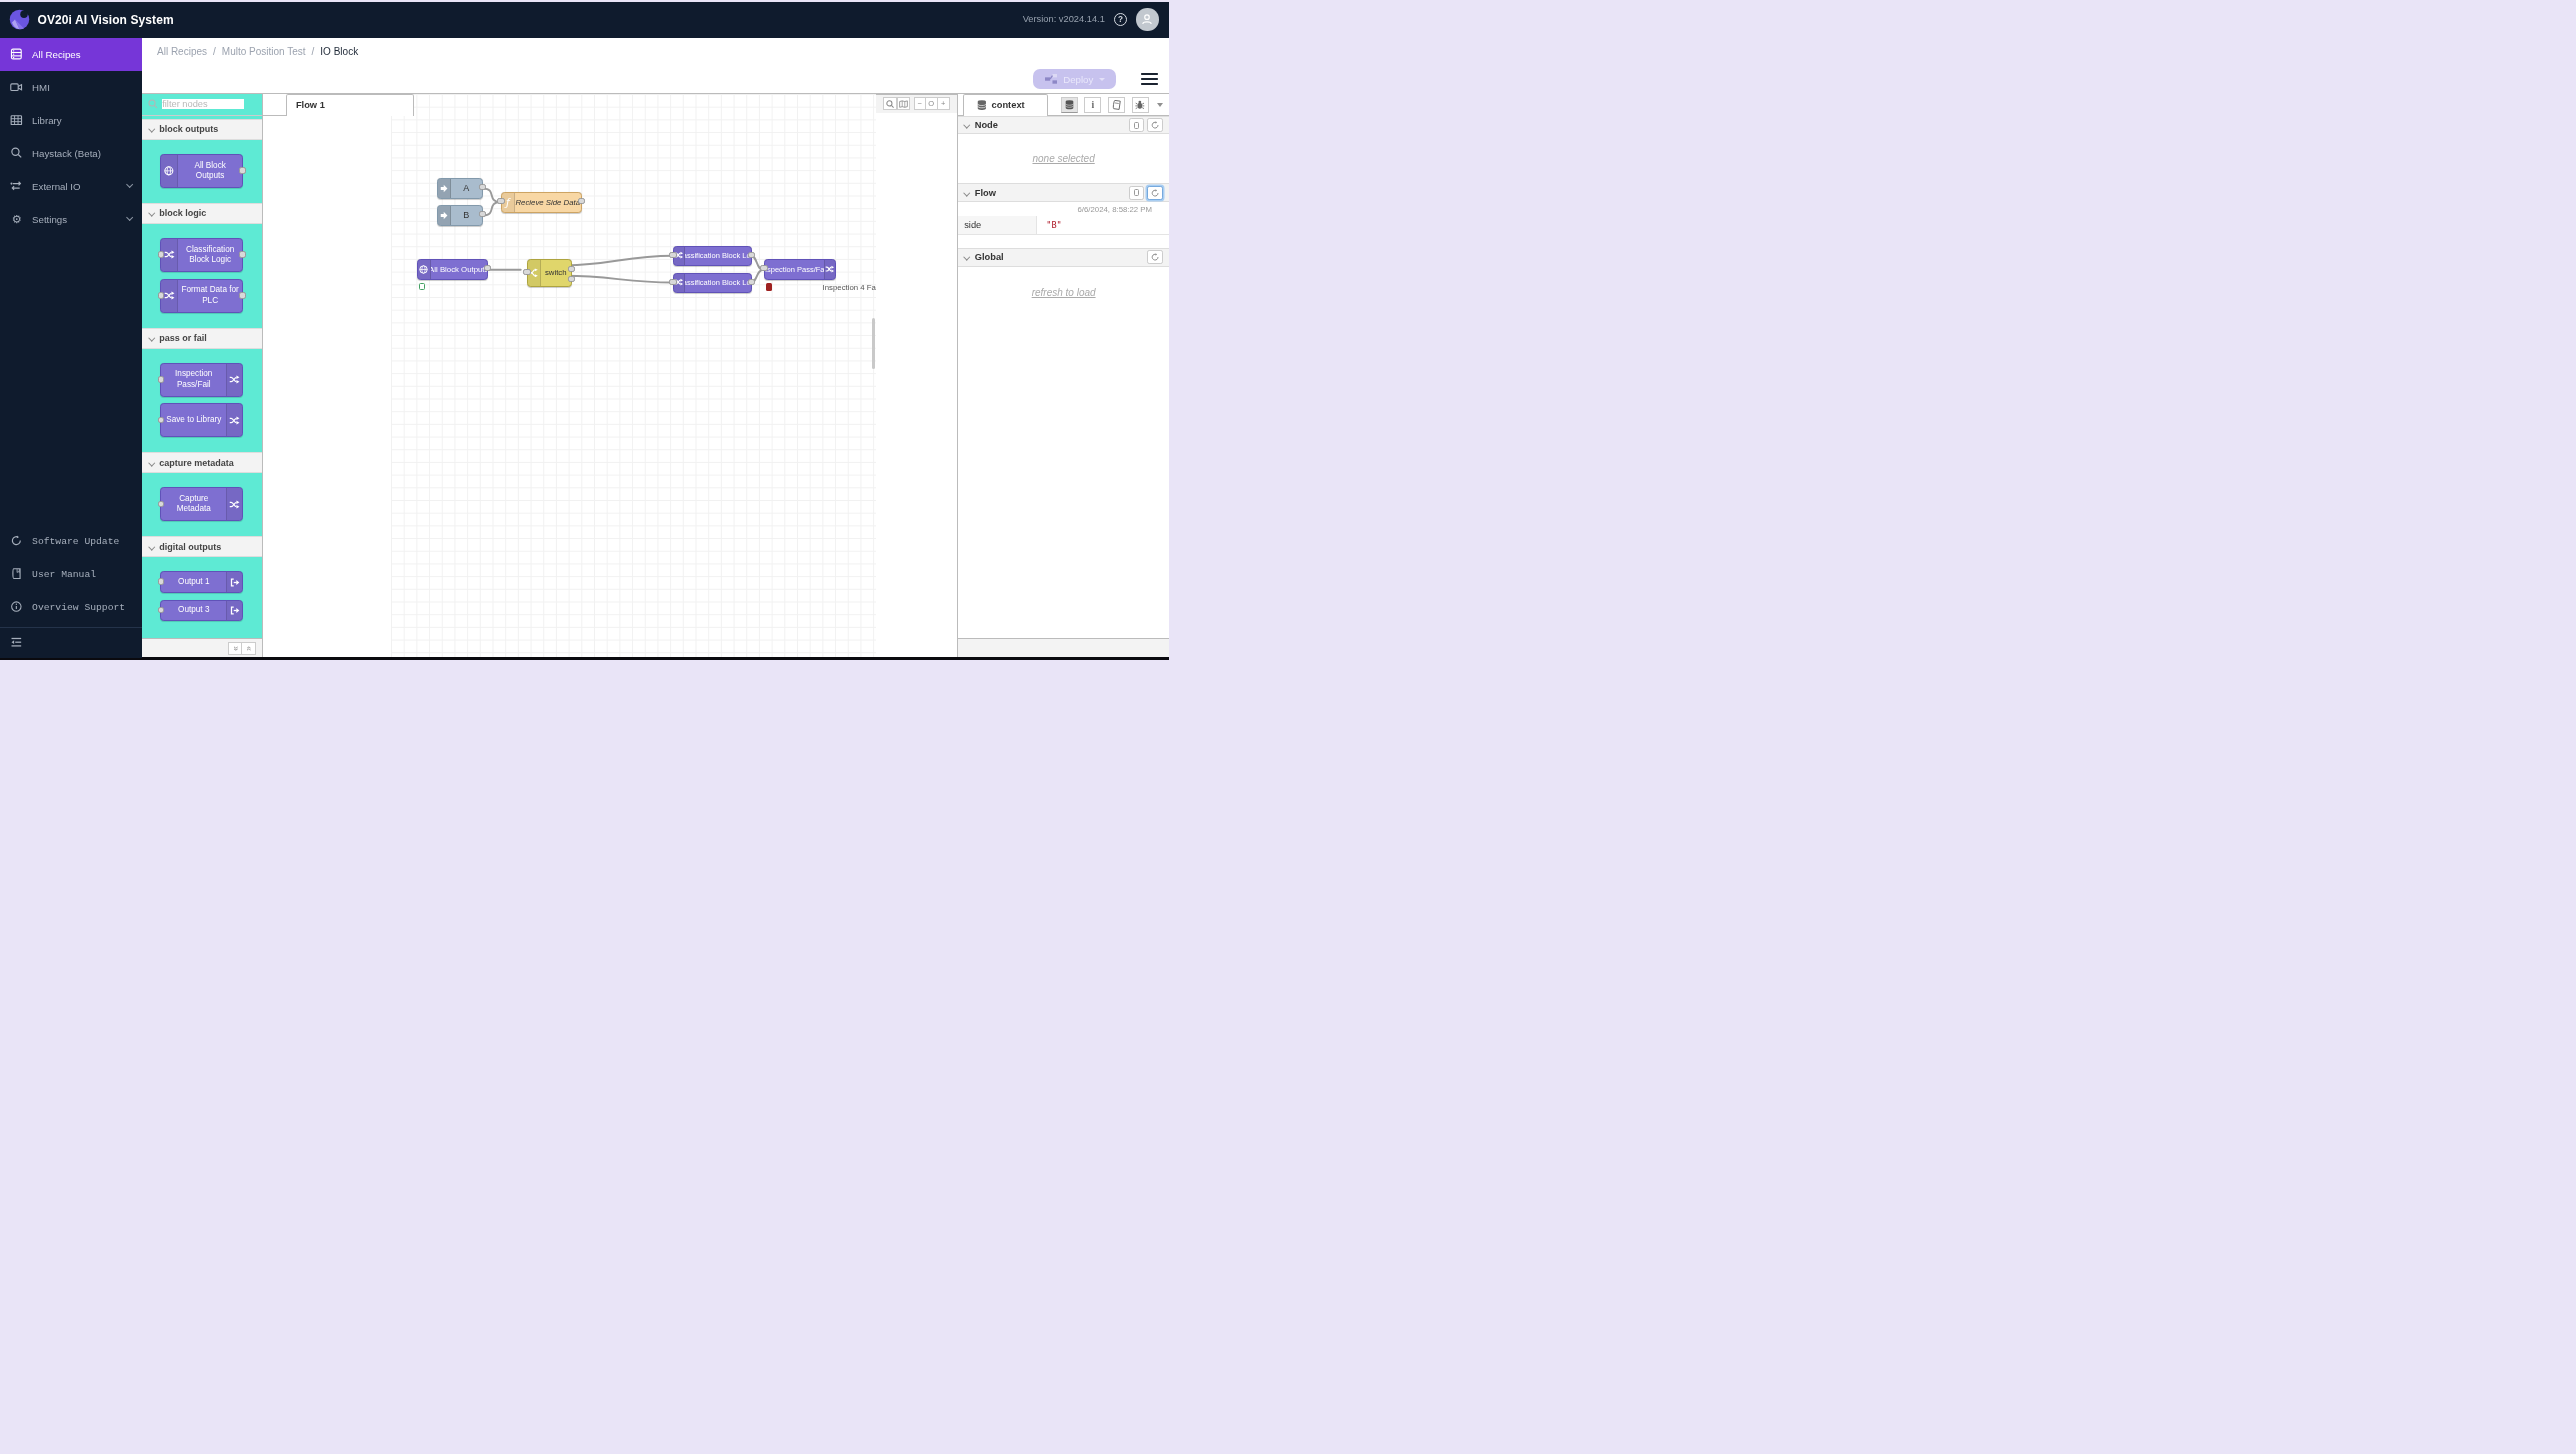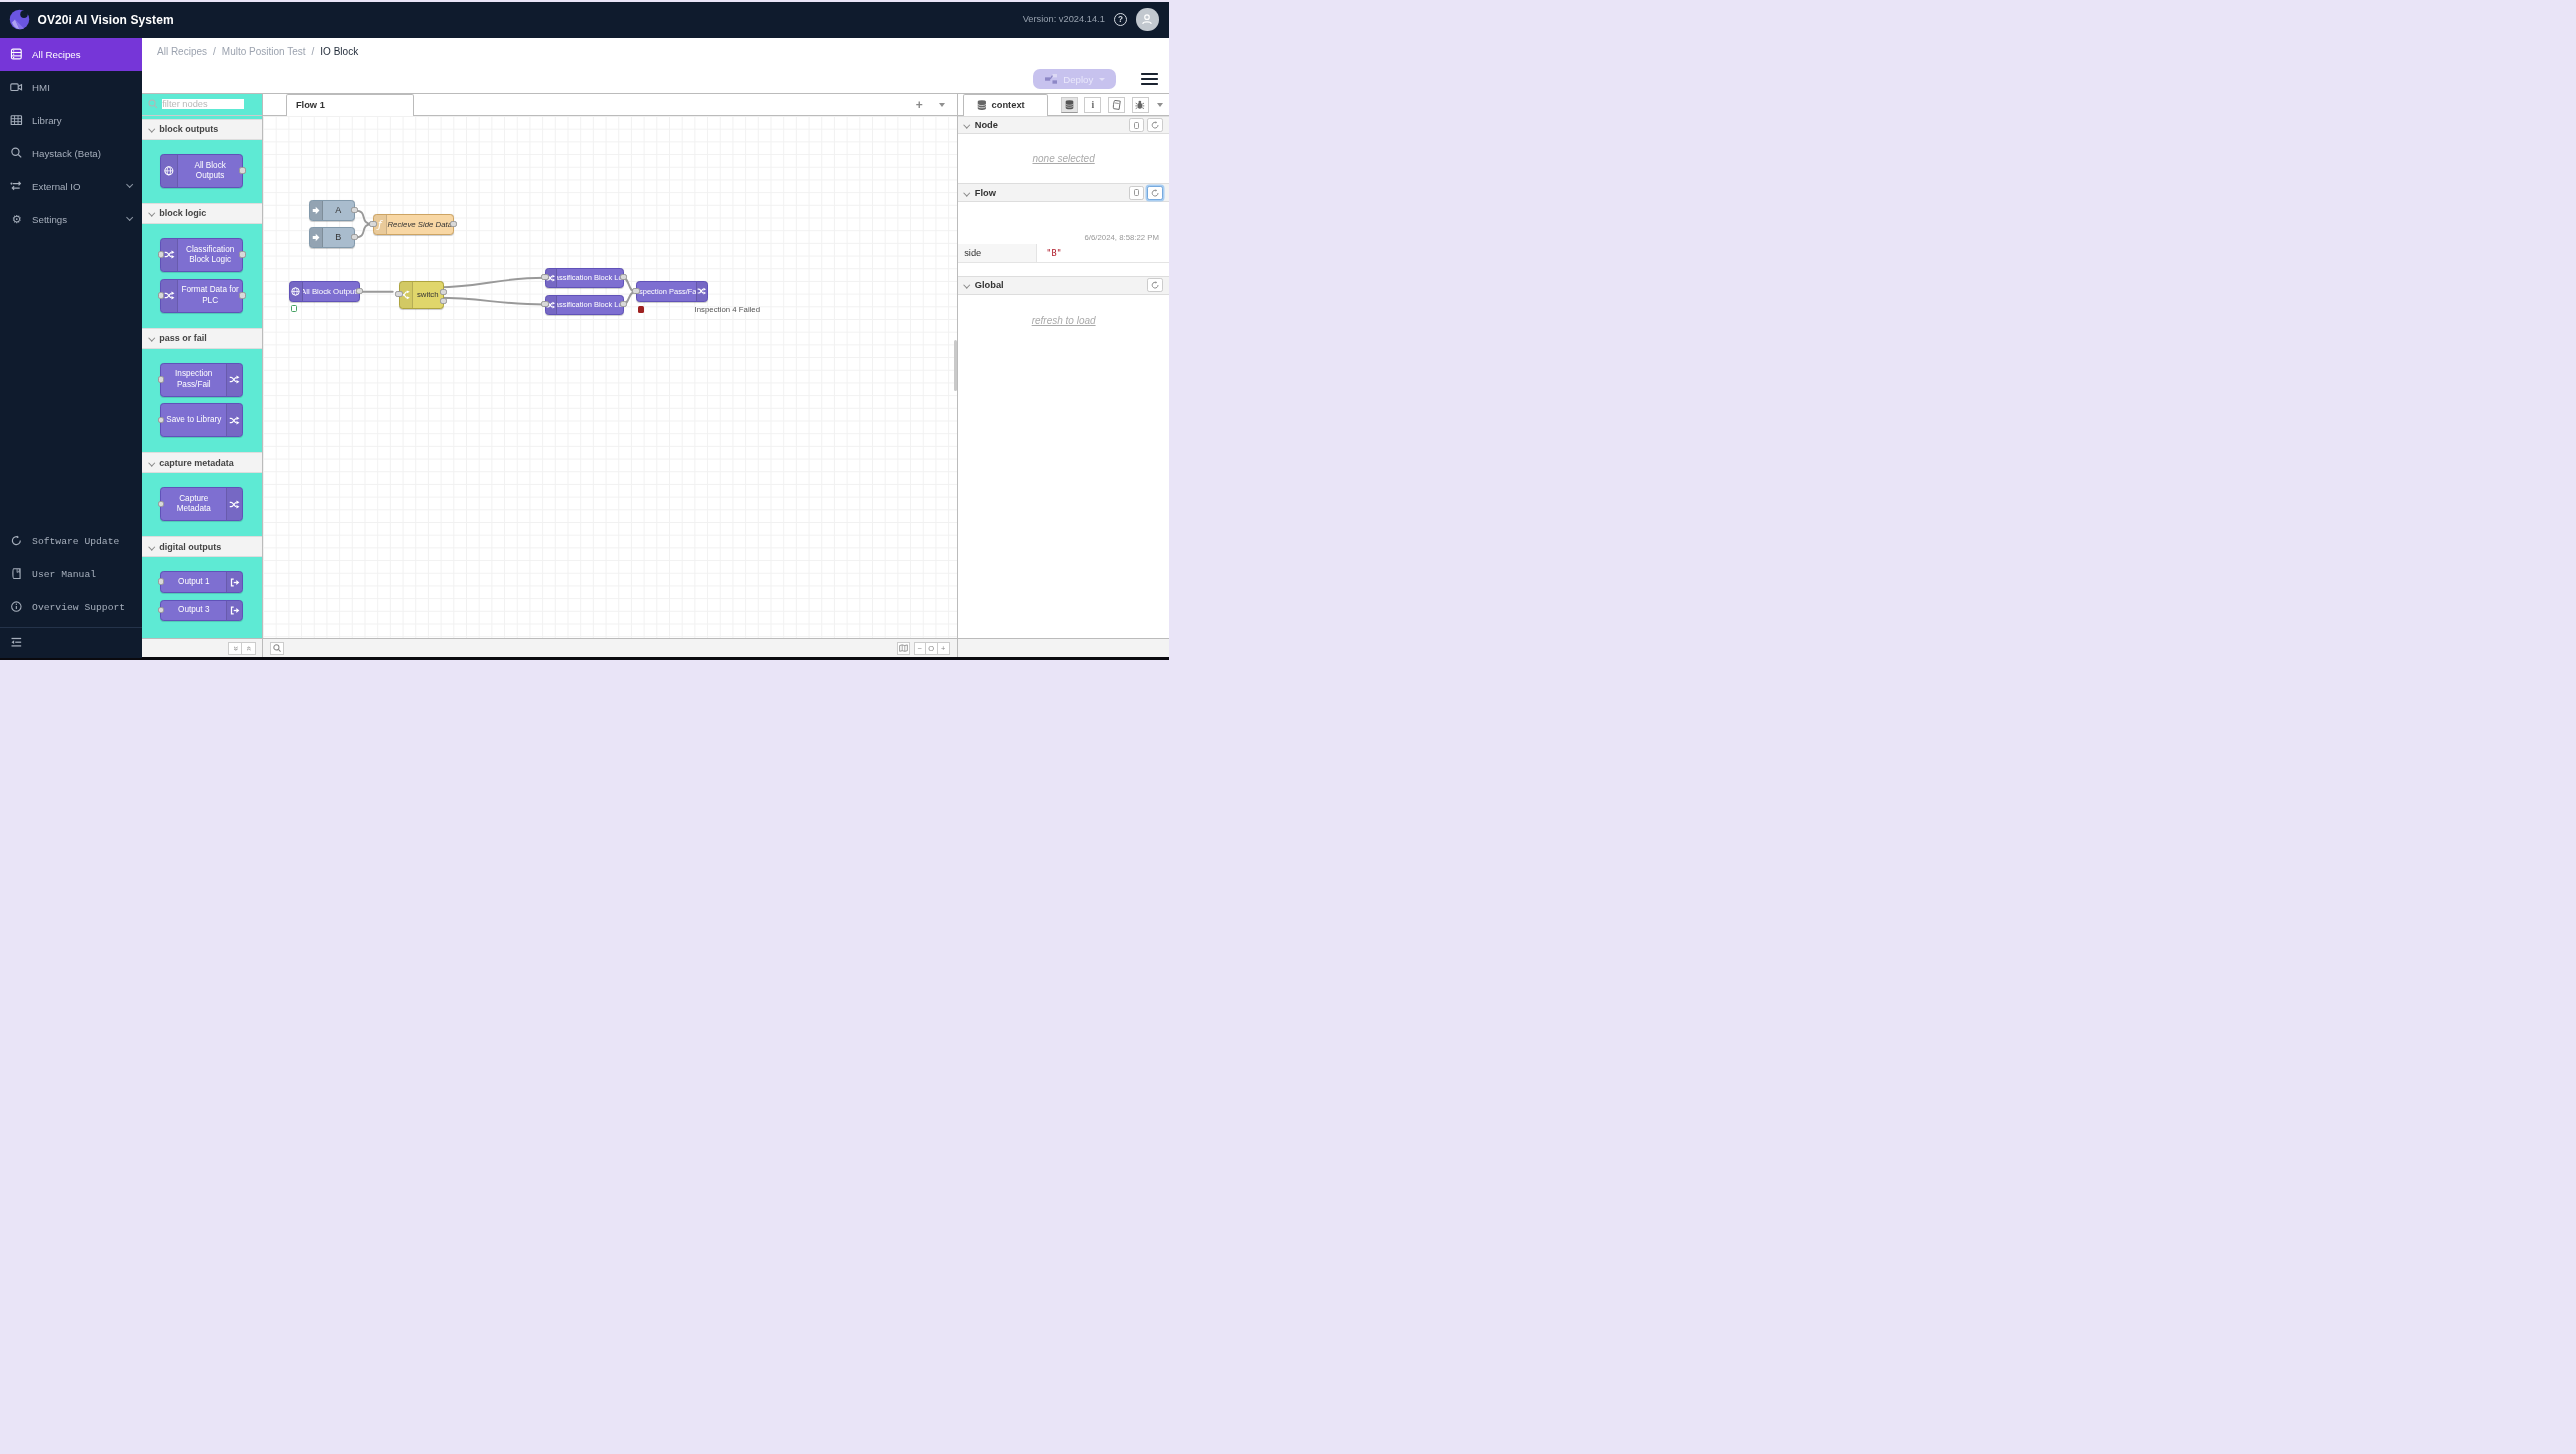--- a/index.html
+++ b/index.html
@@ -36,21 +36,21 @@
   .breadcrumb .current { color:#1f2937; }
   .toolbar-row { height:27px; display:flex; align-items:center; justify-content:flex-end; padding-right:11.2px; gap:25px; }
   .deploy-btn { width:83px; height:20px; background:#c7c2ee; border-radius:7px; display:flex; align-items:center; justify-content:center; gap:6px; color:#eae8fb; font-size:9.7px; cursor:default; }
   .deploy-caret { width:0; height:0; border-left:3px solid transparent; border-right:3px solid transparent; border-top:3.7px solid #e3e0f8; }
   .hamburger { width:16.4px; display:flex; flex-direction:column; gap:3px; cursor:pointer; }
   .hamburger div { height:2.2px; background:#1b2330; border-radius:0.7px; }
 
   
   .editor { position:absolute; left:0; top:55px; width:1027px; height:565px; border-top:0.7px solid #bbb; display:flex; }
   .palette { width:121px; border-right:0.7px solid #bbb; display:flex; flex-direction:column; background:#5eead4; position:relative; }
-  .center-col { width:695px; display:flex; flex-direction:column; position:relative; }
+  .center-col { width:695px; display:flex; flex-direction:row; position:relative; }
   .rightpanel { width:212px; border-left:0.7px solid #bbb; display:flex; flex-direction:column; background:#fff; }
 
   
   .palette-header { height:22.4px; border-bottom:0.7px solid #ccc; display:flex; align-items:center; padding:0 6px; gap:4.5px; color:#b5b5b5; }
   .palette-filter { border:none; outline:none; font-size:9.3px; color:#555; width:82px; font-family:"Liberation Sans",sans-serif; }
   .palette-filter::placeholder { color:#b9b9b9; }
   .palette-scroll { flex:1; overflow:hidden; }
   .psection-header { height:21px; background:#f3f3f3; border-top:0.7px solid #ddd; border-bottom:0.7px solid #ddd; display:flex; align-items:center; gap:6px; padding:0 6.7px; cursor:pointer; }
   .psection-header .label { font-size:9px; font-weight:bold; color:#444; }
   .chev-sm { width:4.5px; height:4.5px; border-right:1px solid #888; border-bottom:1px solid #888; transform:rotate(45deg) translateY(-0.7px); }
@@ -110,21 +110,21 @@
   .tool-btn { width:17px; height:16.4px; border:0.7px solid #ccc; background:#fff; display:flex; align-items:center; justify-content:center; cursor:pointer; }
   .tool-btn.active { background:#e4e4e4; border-bottom:1.5px solid #999; }
   .rp-caret { width:0; height:0; border-left:3.7px solid transparent; border-right:3.7px solid transparent; border-top:4.5px solid #909090; cursor:pointer; margin-left:1.5px; }
   .rp-section-header { height:18.6px; background:#f3f3f3; border-top:0.7px solid #ddd; border-bottom:0.7px solid #ddd; display:flex; align-items:center; gap:6px; padding:0 6px; }
   .rp-section-header .t { font-size:9.3px; font-weight:bold; color:#333; }
   .rp-section-header .btns { margin-left:auto; display:flex; gap:3px; }
   .rp-btn { width:15.7px; height:14px; background:#fff; border:0.7px solid #ccc; border-radius:2.2px; display:flex; align-items:center; justify-content:center; color:#888; cursor:pointer; }
   .rp-btn.focused { box-shadow:0 0 0 1.5px #a9cef2; border-color:#76a9dd; }
   .empty-msg { color:#aaa; font-style:italic; font-size:10px; text-align:center;text-decoration:underline; }
   .node-empty { height:49px; display:flex; align-items:center; justify-content:center; }
-  .ts-row { height:14px; display:flex; justify-content:flex-end; align-items:center; padding-right:10px; font-size:7.8px; color:#999;margin-top:28px; }
+  .ts-row { height:14px; display:flex; justify-content:flex-end; align-items:center; padding-right:17px; font-size:7.8px; color:#999; }
   .kv-row { display:flex; height:19.4px; border-bottom:0.7px solid #e4e4e4; font-size:9.3px; }
   .kv-key { width:79px; background:#f6f6f6; border-right:0.7px solid #e4e4e4; display:flex; align-items:center; padding-left:6px; color:#333; }
   .kv-val { flex:1; display:flex; align-items:center; padding-left:9px; color:#ad1625; font-family:"DejaVu Sans Mono", monospace; font-size:8.6px; }
   .gap14 { height:12.7px; }
   .global-empty { height:52px; display:flex; align-items:center; justify-content:center; }
   .rp-footer { height:19.4px; border-top:0.7px solid #bbb; background:#f3f3f3; margin-top:auto; }
 
   svg.icon { display:block; }
 </style>
 </head>

